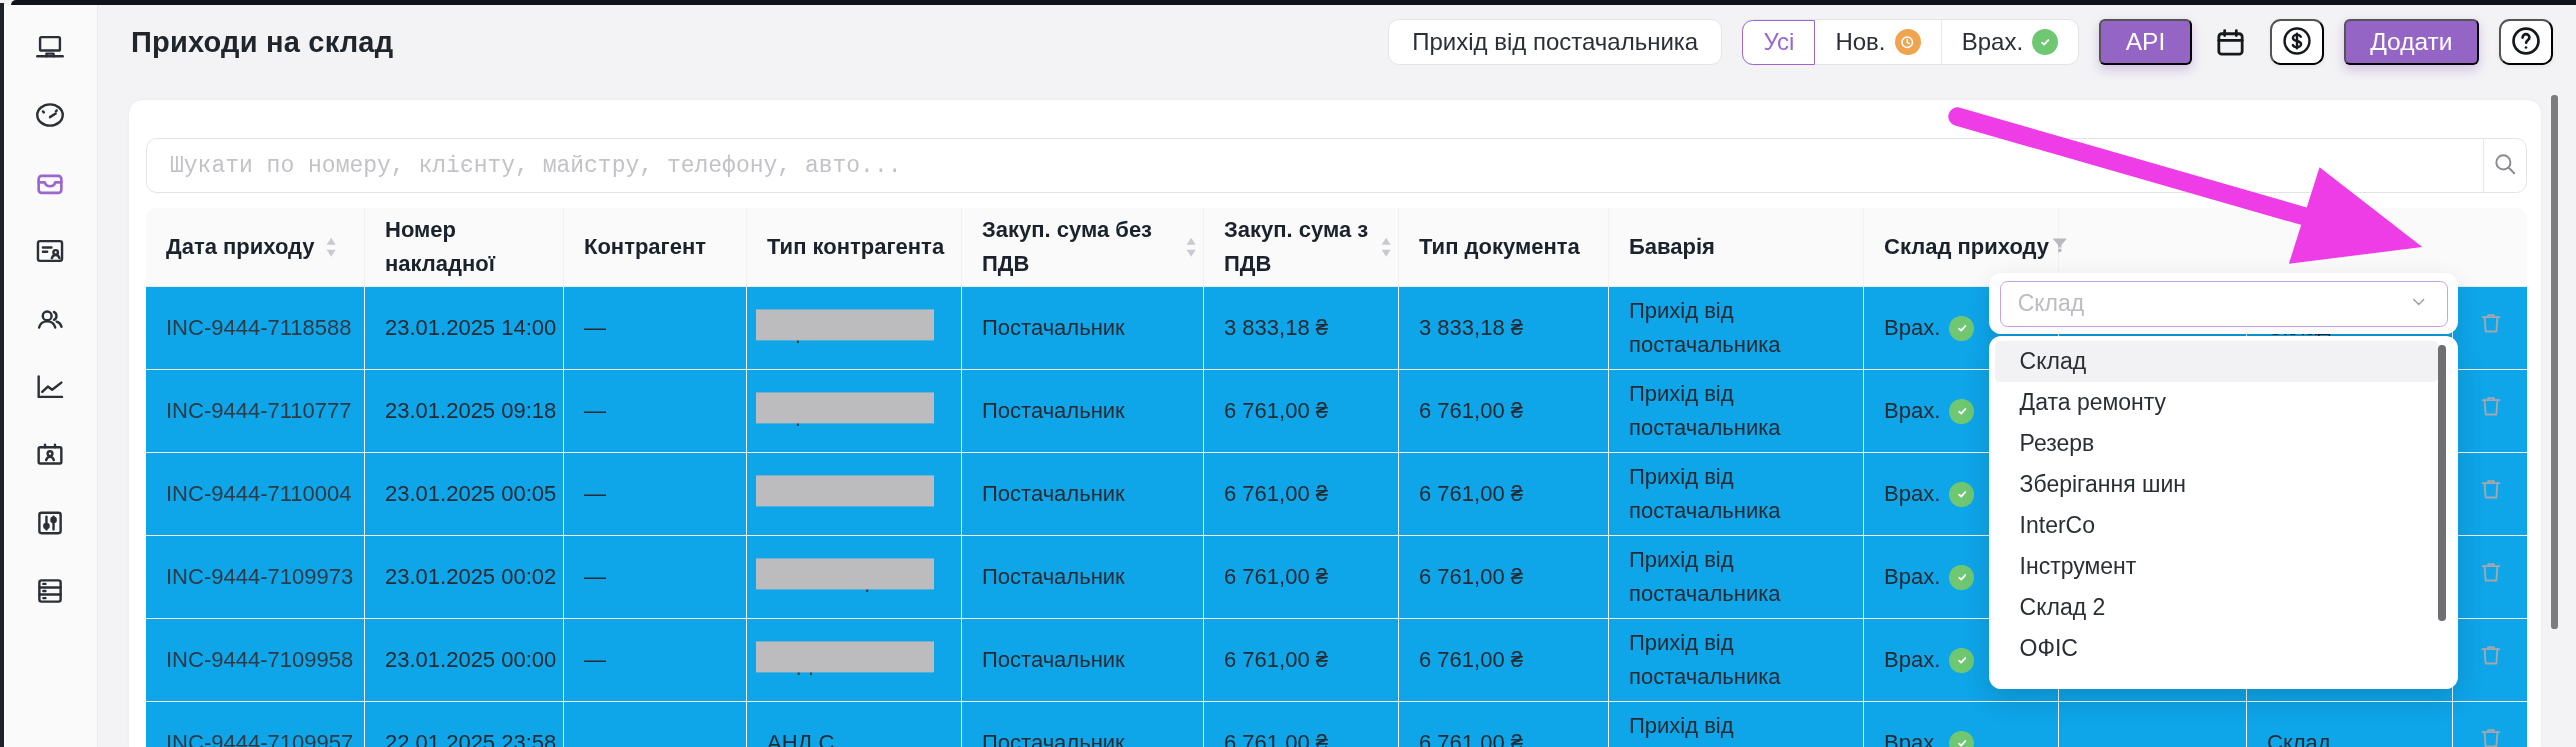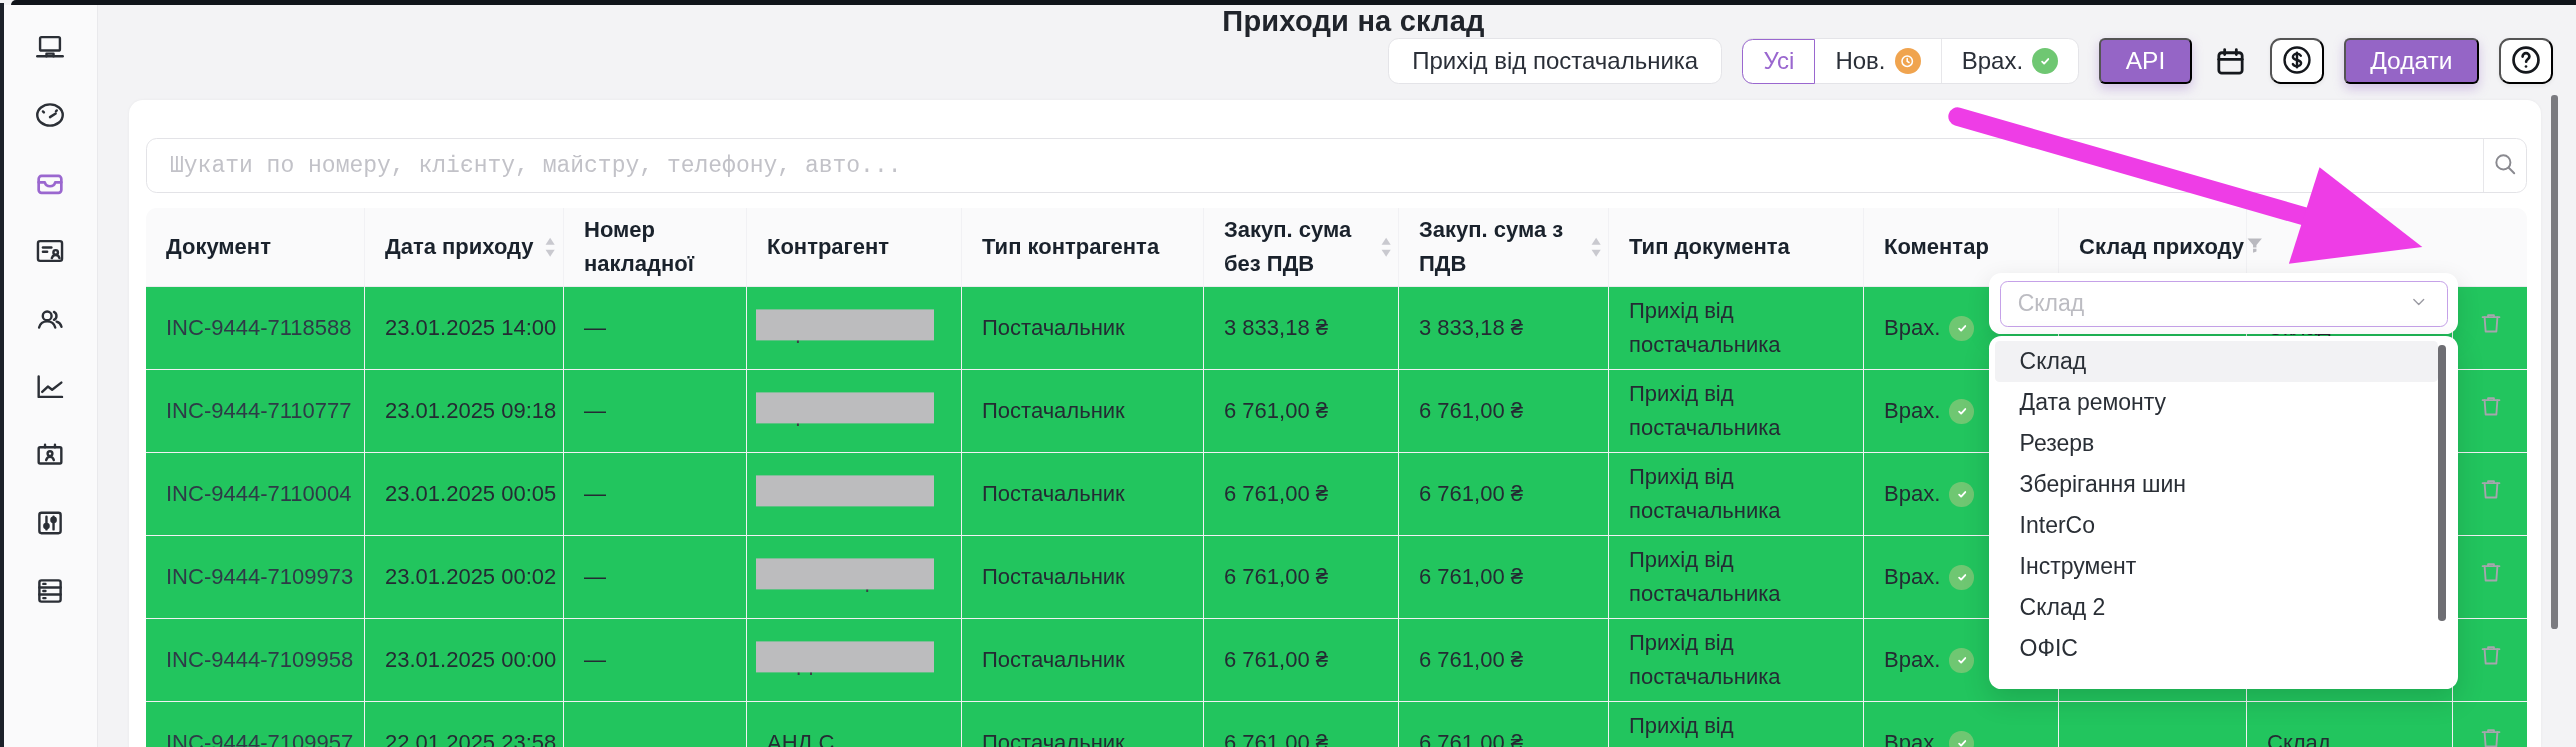--- a/index.html
+++ b/index.html
@@ -15,21 +15,21 @@
   .win-left-strip { position:absolute; left:0; top:3.1px; bottom:0; width:3.8px; background:#1c212a; z-index:5; }
 
   
   .sidebar { position:absolute; left:3.8px; top:5.4px; bottom:0; width:94px; background:#fafafb; border-right:0.8px solid #e9e9ec; z-index:4; }
   .side-items { display:flex; flex-direction:column; align-items:center; gap:31px; padding-top:24.5px; }
   .side-item { width:37px; height:37px; display:flex; align-items:center; justify-content:center; color:#2b2f36; cursor:pointer; }
   .side-item svg { width:34px; height:34px; }
   .side-item.active { color:#9a67cf; }
 
   
-  .page-header { position:absolute; left:98px; top:5.4px; width:2478px; height:74px; display:flex; align-items:center;flex-direction:column; }
+  .page-header { position:absolute; left:98px; top:5.4px; width:2478px; height:74px; display:flex; align-items:center; }
   .page-title { margin-left:33px; font-size:29px; font-weight:700; color:#20242b; letter-spacing:0.2px; }
   .toolbar { margin-left:auto; margin-right:23px; display:flex; align-items:center; gap:20px; }
   .btn-white { height:46px; background:#fff; border:0.8px solid #e4e4e8; border-radius:10.7px; display:flex; align-items:center; justify-content:center; padding:0 23px; font-size:24px; color:#2a2f38; cursor:pointer; }
   .segmented { height:46px; background:#fff; border:0.8px solid #e4e4e8; border-radius:10.7px; display:flex; overflow:visible; }
   .segment { display:flex; align-items:center; justify-content:center; gap:9.2px; padding:16px 20px; font-size:24px; color:#2a2f38; border-right:0.8px solid #e7e7ea; cursor:pointer; position:relative; }
   .segment:last-child { border-right:none; }
   .segment.active { color:#9a67cf; border:1.5px solid #9a67cf; border-radius:10.7px 0 0 10.7px; margin:-0.8px 0 -0.8px -0.8px; }
   .badge-circle { width:26px; height:26px; border-radius:50%; display:flex; align-items:center; justify-content:center; flex:0 0 auto; }
   .badge-clock { background:#f0a44f; }
   .badge-check { background:#6fc772; }
@@ -53,21 +53,21 @@
   .thead, .tr { display:grid; grid-template-columns:219px 199px 183px 215px 242px 195px 210px 255px 195px 188px 206px 75px; }
   .thead { background:#fafafb; border-radius:10.7px 10.7px 0 0; border-bottom:0.8px solid #ebebee; }
   .th { min-height:78px; display:flex; align-items:center; padding:0 6.1px 0 20px; font-size:22px; font-weight:700; color:#1a222c; border-right:0.8px solid #f1f1f4; }
   .th:last-child { border-right:none; }
   .th .label { line-height:1.55; }
   .th.nowrap .label { white-space:nowrap; }
   .sort { display:inline-flex; flex-direction:column; gap:3.8px; margin-left:10.7px; cursor:pointer; flex:0 0 auto; }
   .sort svg { width:12.3px; height:8.4px; display:block; }
   .funnel { margin-left:auto; margin-right:4.6px; color:#b9b9bf; cursor:pointer; flex:0 0 auto; }
   .funnel svg { width:21.5px; height:21.5px; }
-  .tr { background:#22c55e; border-bottom:0.8px solid #f1f1f4; }
+  .tr { background:#0ea5e9; border-bottom:0.8px solid #f1f1f4; }
   .td { min-height:82px; display:flex; align-items:center; padding:0 6.1px 0 20px; font-size:22px; color:#242b33; border-right:0.8px solid #f1f1f4; line-height:1.55; }
   .td:last-child { border-right:none; }
   .td.nowrap { white-space:nowrap; }
   .c-doc { color:#2e3b47; }
   .redact { position:relative; width:100%; height:100%; }
   .redact .frag { position:absolute; left:0; top:50%; transform:translateY(-40%); color:#3a3f46; white-space:nowrap; }
   .redact .bar { position:absolute; left:-10.7px; top:50%; transform:translateY(-60%); width:178px; height:31px; background:#bcbcbe; }
   .status-cell { display:flex; align-items:center; gap:9.2px; }
   .trash { color:#a6a6ad; cursor:pointer; display:flex; align-items:center; justify-content:center; width:100%; }
   .trash svg { width:28px; height:28px; }
@@ -225,23 +225,20 @@
     <span class="search-btn">
         <span id="search-icon"><svg viewBox="0 0 24 24" fill="none" stroke="currentColor" stroke-width="1.8" stroke-linecap="round" stroke-linejoin="round">
             <circle cx="10.5" cy="10.5" r="6.5"></circle>
             <path d="M15.5 15.5l5 5"></path>
           </svg></span>
       </span>
   </div>
   <div class="table">
     <div class="thead" id="thead">
         <div class="th nowrap">
-          <span class="label">Документ</span>
-        </div>
-        <div class="th nowrap">
           <span class="label">Дата приходу</span>
           <span class="sort">
             <svg viewBox="0 0 16 11" fill="#c9c9cf">
               <path d="M8 1l6 9H2z"></path>
             </svg>
             <svg viewBox="0 0 16 11" fill="#c9c9cf">
               <path d="M8 10L2 1h12z"></path>
             </svg>
           </span>
         </div>
@@ -273,21 +270,21 @@
             </svg>
             <svg viewBox="0 0 16 11" fill="#c9c9cf">
               <path d="M8 10L2 1h12z"></path>
             </svg>
           </span>
         </div>
         <div class="th nowrap">
           <span class="label">Тип документа</span>
         </div>
         <div class="th nowrap">
-          <span class="label">Коментар</span>
+          <span class="label">Баварія</span>
         </div>
         <div class="th nowrap">
           <span class="label">Склад приходу</span>
           <span class="funnel"><svg viewBox="0 0 24 24" fill="currentColor">
               <path d="M4 5h16l-6.1 7.2v3h-3.8v-3z"></path>
               <path d="M10.1 16.4h3.8v3.1l-3.8 1.4z"></path>
             </svg></span>
         </div>
         <div class="th">
           <span class="label"></span>

